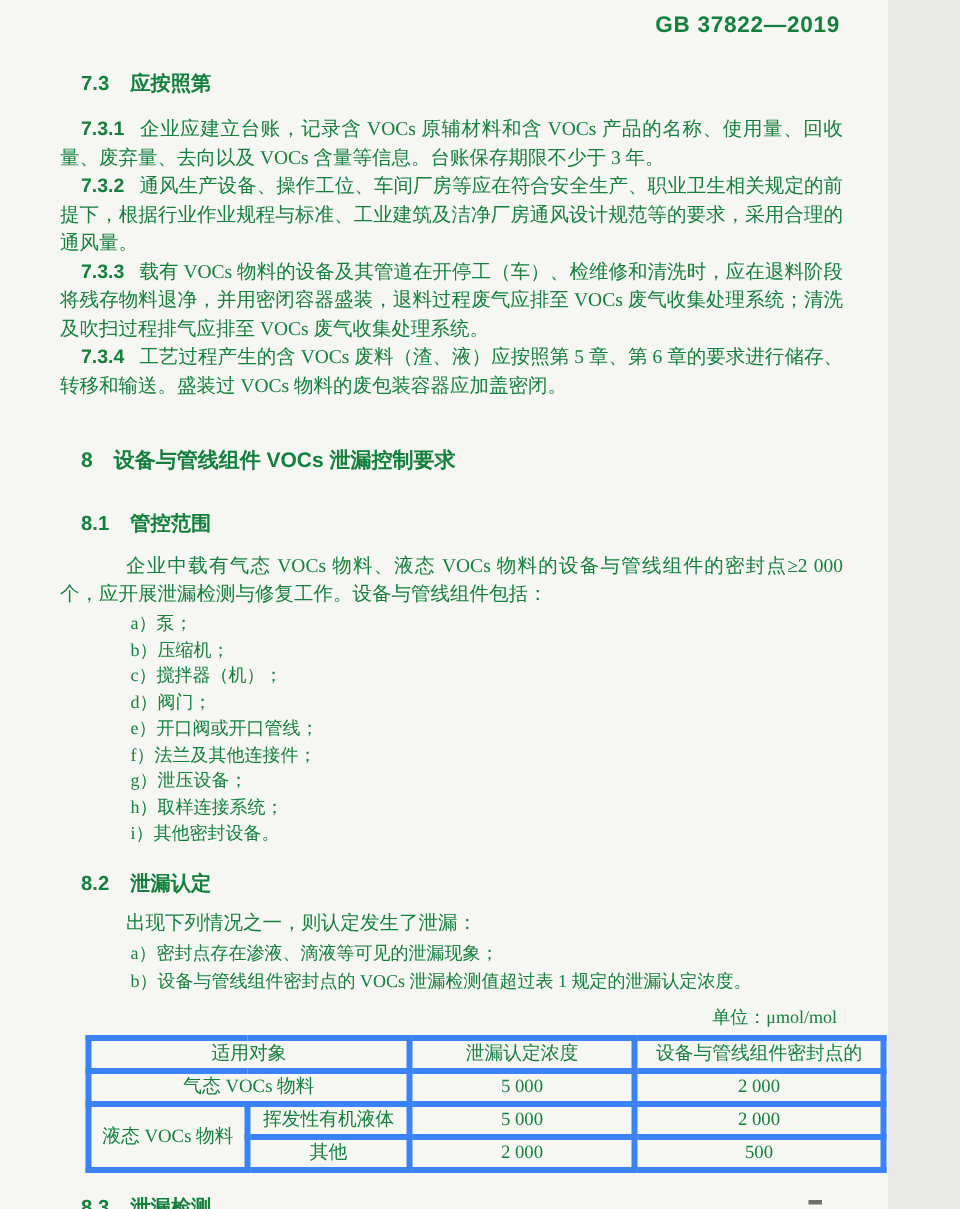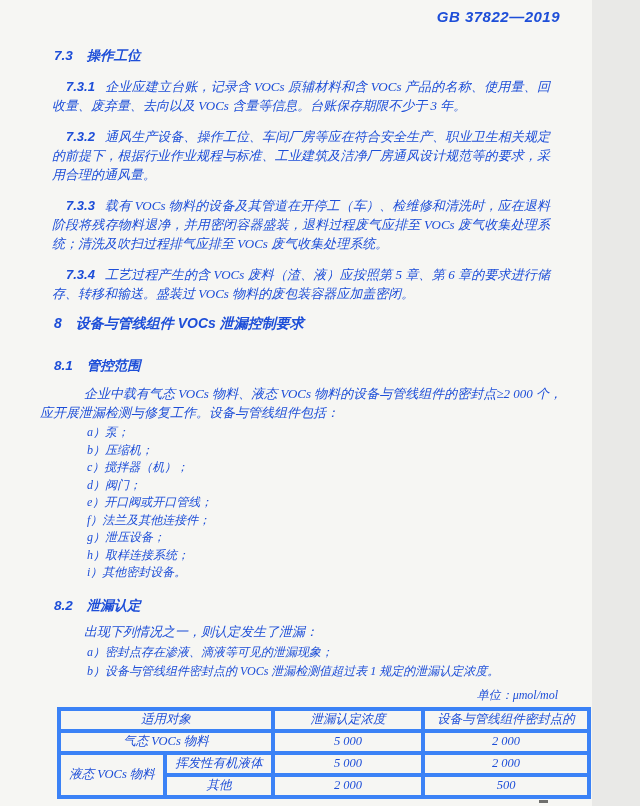--- a/index.html
+++ b/index.html
@@ -5,24 +5,23 @@
   html,body{margin:0;padding:0;}
   body{
     width:640px;height:806px;
     background:#e9e9e7;
     font-family:"Liberation Serif","DejaVu Serif",serif;
   }
   .page{
     position:relative;
     width:592px;height:806px;
     background:#f6f6f3;
-    color:#1d4ed8;
+    color:#15803d;
     overflow:hidden;
     box-sizing:border-box;
-    font-style:italic;
   }
   .content{ padding:8px 30px 0 40px; }
 
   .doc-number{
     text-align:right;
     font-family:"Liberation Sans","DejaVu Sans",sans-serif;
     font-weight:bold;
     font-size:15px;
     letter-spacing:.5px;
     padding-right:2px;
@@ -30,28 +29,28 @@
 
   .h{
     font-family:"Liberation Sans","DejaVu Sans",sans-serif;
     font-weight:bold;
     font-size:13.5px;
     margin:0;
     padding-left:14px;
   }
   .h .num{ margin-right:14px; }
   .h2-73{ margin-top:22px; }
-  .h1-8{ margin-top:9px; font-size:14px; }
+  .h1-8{ margin-top:32px; font-size:14px; }
   .h2-81{ margin-top:24px; }
   .h2-82{ margin-top:15px; }
   .h2-83{ margin-top:14px; }
 
   .clauses{ margin-top:11px; }
   .clause{
-    margin:12px;
+    margin:0;
     font-size:13px;
     line-height:19px;
     text-align:justify;
   }
   .cnum{
     font-family:"Liberation Sans","DejaVu Sans",sans-serif;
     font-weight:bold;
     margin-right:10px;
     padding-left:14px;
   }
@@ -111,21 +110,21 @@
   }
 </style>
 </head>
 <body>
 
 <div class="page">
   <div class="content">
 
     <div class="doc-number">GB 37822—2019</div>
 
-    <h2 class="h h2-73"><span class="num">7.3</span><span>操作工位</span></h2>
+    <h2 class="h h2-73"><span class="num">7.3</span><span>应按照第</span></h2>
 
     <div class="clauses">
       <p class="clause"><span class="cnum">7.3.1</span><span>企业应建立台账，记录含 VOCs 原辅材料和含 VOCs 产品的名称、使用量、回收量、废弃量、去向以及 VOCs 含量等信息。台账保存期限不少于 3 年。</span></p>
       <p class="clause"><span class="cnum">7.3.2</span><span>通风生产设备、操作工位、车间厂房等应在符合安全生产、职业卫生相关规定的前提下，根据行业作业规程与标准、工业建筑及洁净厂房通风设计规范等的要求，采用合理的通风量。</span></p>
       <p class="clause"><span class="cnum">7.3.3</span><span>载有 VOCs 物料的设备及其管道在开停工（车）、检维修和清洗时，应在退料阶段将残存物料退净，并用密闭容器盛装，退料过程废气应排至 VOCs 废气收集处理系统；清洗及吹扫过程排气应排至 VOCs 废气收集处理系统。</span></p>
       <p class="clause"><span class="cnum">7.3.4</span><span>工艺过程产生的含 VOCs 废料（渣、液）应按照第 5 章、第 6 章的要求进行储存、转移和输送。盛装过 VOCs 物料的废包装容器应加盖密闭。</span></p>
     </div>
 
     <h2 class="h h1-8"><span class="num">8</span><span>设备与管线组件 VOCs 泄漏控制要求</span></h2>
 

